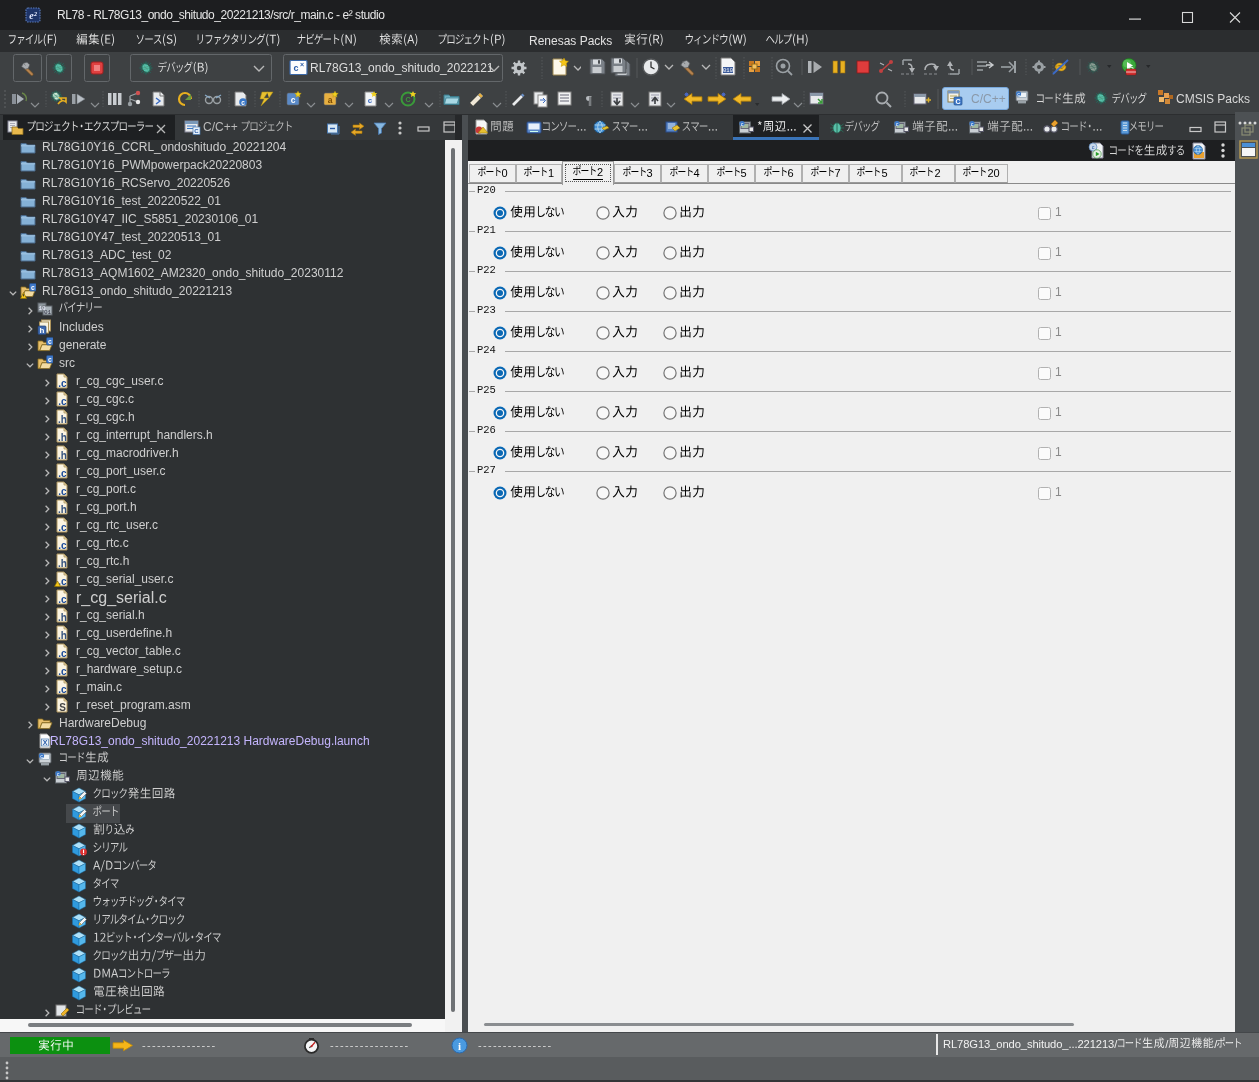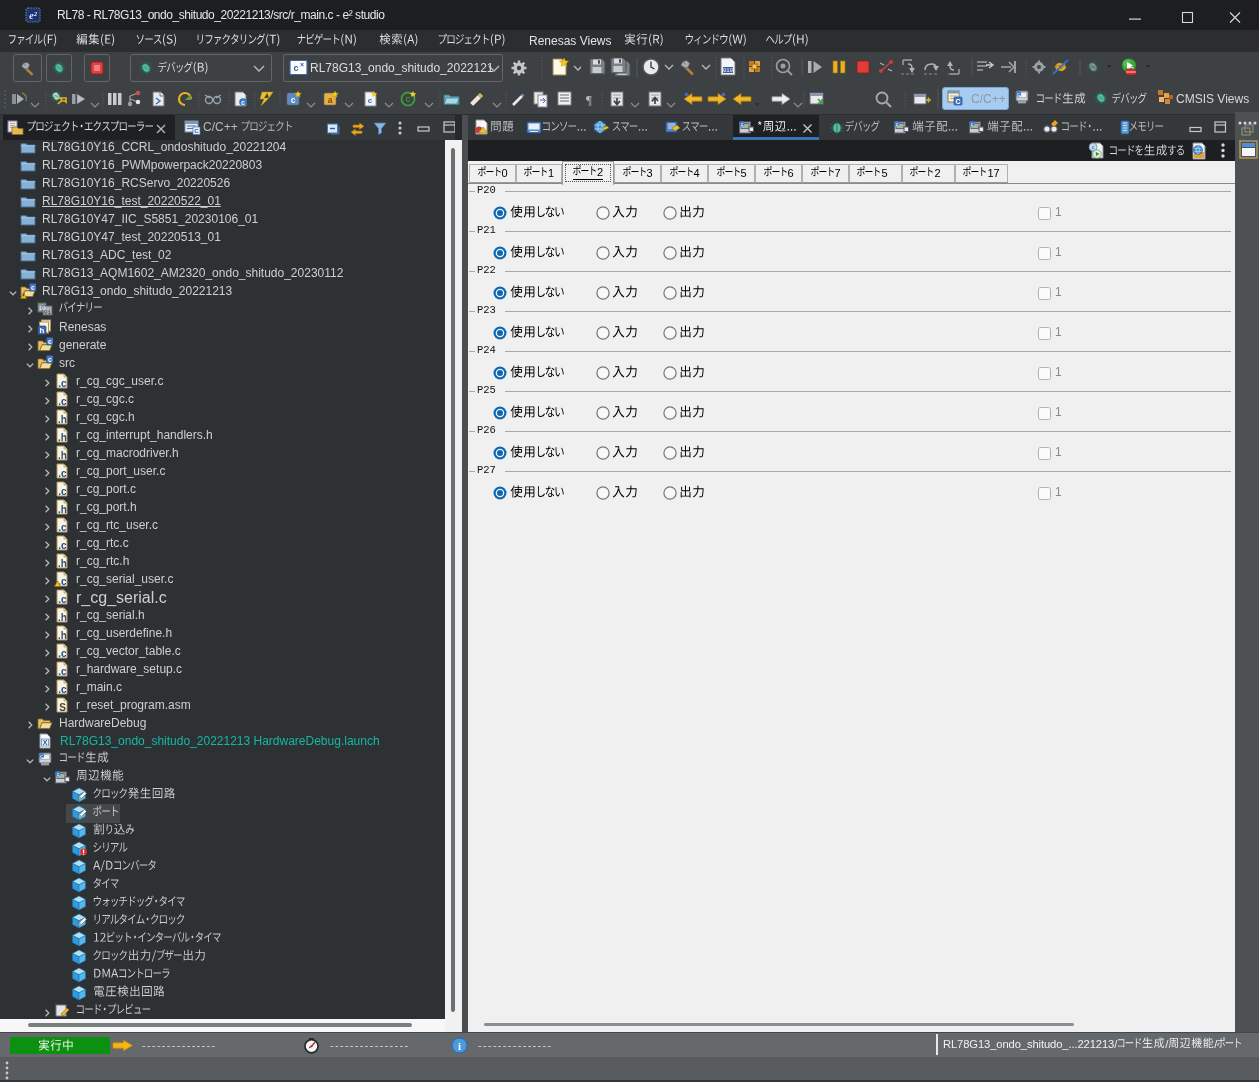--- a/index.html
+++ b/index.html
@@ -99,21 +99,21 @@
       <use href="#g0029" transform="matrix(0.0120,0,0,-0.0120,57.8,10.6)"></use>
     </svg></div>
 <div style="position:absolute;left:766px;top:33px;line-height:0;"><svg class="jp" width="43" height="16" viewBox="0 0 43 16" style="fill:#e2e2e2">
       <use href="#g30D8" transform="matrix(0.0096,0,0,-0.0120,-0.5,10.6)"></use>
       <use href="#g30EB" transform="matrix(0.0096,0,0,-0.0120,8.2,10.6)"></use>
       <use href="#g30D7" transform="matrix(0.0096,0,0,-0.0120,16.8,10.6)"></use>
       <use href="#g0028" transform="matrix(0.0120,0,0,-0.0120,25.9,10.6)"></use>
       <use href="#g0048" transform="matrix(0.0120,0,0,-0.0120,30.0,10.6)"></use>
       <use href="#g0029" transform="matrix(0.0120,0,0,-0.0120,38.7,10.6)"></use>
     </svg></div>
-<div style="position:absolute;left:529px;top:34px;font-size:12px;color:#e2e2e2;white-space:nowrap;line-height:15px;">Renesas Views</div>
+<div style="position:absolute;left:529px;top:34px;font-size:12px;color:#e2e2e2;white-space:nowrap;line-height:15px;">Renesas Packs</div>
 <div style="position:absolute;left:0px;top:52px;width:1259px;height:63px;background:#3e4143;border-bottom:1px solid #2c2e30;"></div>
 <div style="position:absolute;left:13px;top:54px;width:29px;height:28px;"><svg width="29" height="28" viewBox="0 0 29 28">
       <rect x="0.5" y="0.5" width="28" height="27" rx="2" style="fill:none;stroke:#63676a;stroke-width:1"></rect>
       <g transform="translate(6,6) scale(1.0)">
         <path d="M7.5 7 L13.8 13.3 a1.3 1.3 0 0 1 -1.9 1.9 L5.6 8.9 z" fill="#b5824f" stroke="#6a4a20" stroke-width=".6"></path>
         <path d="M2.5 6.5 L4.5 3.2 L8 2.2 L10.8 4.8 L9.2 8.6 L6.2 9.2 z" fill="#a8abae" stroke="#54575a" stroke-width=".7"></path>
         <path d="M4.5 3.2 L6.5 5.5" stroke="#6a6d70" stroke-width=".7" fill="none"></path>
       </g>
     </svg></div>
 <div style="position:absolute;left:46px;top:54px;width:26px;height:28px;"><svg width="26" height="28" viewBox="0 0 26 28">
@@ -574,21 +574,21 @@
       <use href="#g30C3" transform="matrix(0.0096,0,0,-0.0120,16.8,10.6)"></use>
       <use href="#g30B0" transform="matrix(0.0096,0,0,-0.0120,25.4,10.6)"></use>
     </svg></div>
 <div style="position:absolute;left:1157px;top:89px;width:18px;height:18px;"><svg width="18" height="18" viewBox="0 0 18 18">
       <rect x="1" y="1" width="5" height="5" fill="#c87828"></rect>
       <rect x="7" y="4" width="5" height="5" fill="#e8a050"></rect>
       <rect x="2" y="8" width="5" height="5" fill="#f0b868"></rect>
       <rect x="8" y="10" width="5" height="5" fill="#d08838"></rect>
       <rect x="12" y="6" width="4" height="4" fill="#b06820"></rect>
     </svg></div>
-<div style="position:absolute;left:1176px;top:92px;font-size:12px;color:#d8d8d8;white-space:nowrap;line-height:15px;">CMSIS Views</div>
+<div style="position:absolute;left:1176px;top:92px;font-size:12px;color:#d8d8d8;white-space:nowrap;line-height:15px;">CMSIS Packs</div>
 <div style="position:absolute;left:0px;top:115px;width:462px;height:25px;background:#35383a;"></div>
 <div style="position:absolute;left:3px;top:115px;width:172px;height:25px;background:#1e2022;"></div>
 <div style="position:absolute;left:7px;top:119px;width:18px;height:18px;"><svg width="18" height="18" viewBox="0 0 18 18">
       <rect x="1" y="2" width="9" height="11" fill="#e8eaec" stroke="#889"></rect>
       <path d="M3 4.5 h5 M3 6.5 h5 M3 8.5 h4" stroke="#99a" stroke-width=".8"></path>
       <path d="M5 8 h5 l1.5 1.5 H16 v6 H5 z" fill="#e8b84c" stroke="#8a6d20" stroke-width=".8"></path>
     </svg></div>
 <div style="position:absolute;left:27px;top:120px;line-height:0;"><svg class="jp" width="126" height="16" viewBox="0 0 126 16" style="fill:#e0e0e0">
       <use href="#g30D7" transform="matrix(0.0096,0,0,-0.0120,-0.5,10.6)"></use>
       <use href="#g30ED" transform="matrix(0.0096,0,0,-0.0120,8.2,10.6)"></use>
@@ -662,21 +662,21 @@
 <div style="position:absolute;left:42px;top:158px;font-size:12px;color:#cfcfcf;white-space:nowrap;line-height:15px;">RL78G10Y16_PWMpowerpack20220803</div>
 <div style="position:absolute;left:20px;top:175px;width:16px;height:16px;"><svg width="16" height="16" viewBox="0 0 16 16">
       <path d="M1 4.5 h5 l1.5 1.5 H15 v8 H1 z" fill="#85b1d6" stroke="#49688a" stroke-width="1"></path>
       <path d="M1 6.8 H15" stroke="#9fc3e2" stroke-width="1.2"></path>
     </svg></div>
 <div style="position:absolute;left:42px;top:176px;font-size:12px;color:#cfcfcf;white-space:nowrap;line-height:15px;">RL78G10Y16_RCServo_20220526</div>
 <div style="position:absolute;left:20px;top:193px;width:16px;height:16px;"><svg width="16" height="16" viewBox="0 0 16 16">
       <path d="M1 4.5 h5 l1.5 1.5 H15 v8 H1 z" fill="#85b1d6" stroke="#49688a" stroke-width="1"></path>
       <path d="M1 6.8 H15" stroke="#9fc3e2" stroke-width="1.2"></path>
     </svg></div>
-<div style="position:absolute;left:42px;top:194px;font-size:12px;color:#cfcfcf;white-space:nowrap;line-height:15px;text-decoration:underline;">RL78G10Y16_test_20220522_01</div>
+<div style="position:absolute;left:42px;top:194px;font-size:12px;color:#cfcfcf;white-space:nowrap;line-height:15px;">RL78G10Y16_test_20220522_01</div>
 <div style="position:absolute;left:20px;top:211px;width:16px;height:16px;"><svg width="16" height="16" viewBox="0 0 16 16">
       <path d="M1 4.5 h5 l1.5 1.5 H15 v8 H1 z" fill="#85b1d6" stroke="#49688a" stroke-width="1"></path>
       <path d="M1 6.8 H15" stroke="#9fc3e2" stroke-width="1.2"></path>
     </svg></div>
 <div style="position:absolute;left:42px;top:212px;font-size:12px;color:#cfcfcf;white-space:nowrap;line-height:15px;">RL78G10Y47_IIC_S5851_20230106_01</div>
 <div style="position:absolute;left:20px;top:229px;width:16px;height:16px;"><svg width="16" height="16" viewBox="0 0 16 16">
       <path d="M1 4.5 h5 l1.5 1.5 H15 v8 H1 z" fill="#85b1d6" stroke="#49688a" stroke-width="1"></path>
       <path d="M1 6.8 H15" stroke="#9fc3e2" stroke-width="1.2"></path>
     </svg></div>
 <div style="position:absolute;left:42px;top:230px;font-size:12px;color:#cfcfcf;white-space:nowrap;line-height:15px;">RL78G10Y47_test_20220513_01</div>
@@ -720,21 +720,21 @@
     </svg></div>
 <div style="position:absolute;left:24px;top:321px;width:12px;height:12px;"><svg width="12" height="12" viewBox="0 0 12 12">
       <path d="M4.6 2.8 L7.8 6 L4.6 9.2" stroke="#b8b8b8" stroke-width="1.3" fill="none"></path>
     </svg></div>
 <div style="position:absolute;left:37px;top:319px;width:16px;height:16px;"><svg width="16" height="16" viewBox="0 0 16 16">
       <rect x="4.5" y="1" width="9" height="11" fill="#f5edd4" stroke="#ad945c"></rect>
       <rect x="2.5" y="3" width="9" height="11" fill="#faf4e0" stroke="#ad945c"></rect>
       <rect x="1" y="7" width="8" height="8.5" rx="1" fill="#3f6ab0" stroke="#24406e" stroke-width=".7"></rect>
       <text x="5" y="14" font-size="8" font-weight="bold" fill="#fff" text-anchor="middle" font-family="Liberation Sans">h</text>
     </svg></div>
-<div style="position:absolute;left:59px;top:320px;font-size:12px;color:#cfcfcf;white-space:nowrap;line-height:15px;">Renesas</div>
+<div style="position:absolute;left:59px;top:320px;font-size:12px;color:#cfcfcf;white-space:nowrap;line-height:15px;">Includes</div>
 <div style="position:absolute;left:24px;top:339px;width:12px;height:12px;"><svg width="12" height="12" viewBox="0 0 12 12">
       <path d="M4.6 2.8 L7.8 6 L4.6 9.2" stroke="#b8b8b8" stroke-width="1.3" fill="none"></path>
     </svg></div>
 <div style="position:absolute;left:37px;top:337px;width:16px;height:16px;"><svg width="16" height="16" viewBox="0 0 16 16">
       <path d="M1 4 h4.5 l1.2 1.4 H13 v2.2 H5 l-2.2 6 H1 z" fill="#e8c06c" stroke="#8a6d20" stroke-width=".8"></path>
       <path d="M5 7.8 h10 l-2.4 5.8 H2.8 z" fill="#f3dca2" stroke="#8a6d20" stroke-width=".8"></path>
       <rect x="9.5" y="0.5" width="7" height="7.5" rx="1.2" fill="#3f78c8" stroke="#28508a" stroke-width=".7"></rect>
       <text x="13" y="6.8" font-size="6.8" font-weight="bold" fill="#fff" text-anchor="middle" font-family="Liberation Sans">c</text>
     </svg></div>
 <div style="position:absolute;left:59px;top:338px;font-size:12px;color:#cfcfcf;white-space:nowrap;line-height:15px;">generate</div>
@@ -926,21 +926,21 @@
 <div style="position:absolute;left:37px;top:715px;width:16px;height:16px;"><svg width="16" height="16" viewBox="0 0 16 16">
       <path d="M1 4 h4.5 l1.2 1.4 H13 v2.2 H5 l-2.2 6 H1 z" fill="#e8c06c" stroke="#8a6d20" stroke-width=".8"></path>
       <path d="M5 7.8 h10 l-2.4 5.8 H2.8 z" fill="#f3dca2" stroke="#8a6d20" stroke-width=".8"></path>
     </svg></div>
 <div style="position:absolute;left:59px;top:716px;font-size:12px;color:#cfcfcf;white-space:nowrap;line-height:15px;">HardwareDebug</div>
 <div style="position:absolute;left:37px;top:733px;width:16px;height:16px;"><svg width="16" height="16" viewBox="0 0 16 16">
       <path d="M3 1 h7 l3 3 v11 H3 z" fill="#fdfdfd" stroke="#9a9a9a" stroke-width="1"></path>
       <rect x="4.5" y="6" width="7" height="7" fill="#eaf1fa" stroke="#4878b0" stroke-width=".7"></rect>
       <text x="8" y="12" font-size="7" font-weight="bold" fill="#2a5ca8" text-anchor="middle" font-family="Liberation Sans">X</text>
     </svg></div>
-<div style="position:absolute;left:60px;top:734px;font-size:12px;color:#14b8a6;white-space:nowrap;line-height:15px;">RL78G13_ondo_shitudo_20221213 HardwareDebug.launch</div>
+<div style="position:absolute;left:50px;top:734px;font-size:12px;color:#c4b5fd;white-space:nowrap;line-height:15px;">RL78G13_ondo_shitudo_20221213 HardwareDebug.launch</div>
 <div style="position:absolute;left:24px;top:753px;width:12px;height:12px;"><svg width="12" height="12" viewBox="0 0 12 12">
       <path d="M2.8 4.6 L6 7.8 L9.2 4.6" stroke="#b8b8b8" stroke-width="1.3" fill="none"></path>
     </svg></div>
 <div style="position:absolute;left:37px;top:751px;width:16px;height:16px;"><svg width="16" height="16" viewBox="0 0 16 16">
       <rect x="2" y="2" width="12" height="10" rx="1" fill="#cdd3d8" stroke="#5b6166"></rect>
       <rect x="3.5" y="3.5" width="9" height="5" fill="#eef3f7" stroke="#8899aa" stroke-width=".6"></rect>
       <circle cx="4.5" cy="4.8" r="2.6" fill="#3a78c8"></circle>
       <text x="4.5" y="7" font-size="5.5" fill="#fff" text-anchor="middle" font-family="Liberation Sans">c</text>
       <rect x="4" y="12" width="8" height="2.4" fill="#9aa2a8"></rect>
     </svg></div>
@@ -1408,21 +1408,21 @@
 <div style="position:absolute;left:910.42px;top:166px;line-height:0;white-space:nowrap;z-index:5;"><svg class="jp" width="24" height="14" viewBox="0 0 24 14" style="fill:#000">
       <use href="#g30DD" transform="matrix(0.0088,0,0,-0.0110,-0.4,9.7)"></use>
       <use href="#g30FC" transform="matrix(0.0088,0,0,-0.0110,7.5,9.7)"></use>
       <use href="#g30C8" transform="matrix(0.0088,0,0,-0.0110,15.4,9.7)"></use>
     </svg><span style="font-family:'Liberation Sans';font-size:11px;color:#000;vertical-align:top;line-height:14px;">2</span></div>
 <div style="position:absolute;left:955px;top:164px;width:53px;height:19px;background:#f0f0f0;border:1px solid #b0b0b0;border-bottom:1px solid #9a9a9a;"></div>
 <div style="position:absolute;left:963.42px;top:166px;line-height:0;white-space:nowrap;z-index:5;"><svg class="jp" width="24" height="14" viewBox="0 0 24 14" style="fill:#000">
       <use href="#g30DD" transform="matrix(0.0088,0,0,-0.0110,-0.4,9.7)"></use>
       <use href="#g30FC" transform="matrix(0.0088,0,0,-0.0110,7.5,9.7)"></use>
       <use href="#g30C8" transform="matrix(0.0088,0,0,-0.0110,15.4,9.7)"></use>
-    </svg><span style="font-family:'Liberation Sans';font-size:11px;color:#000;vertical-align:top;line-height:14px;">17</span></div>
+    </svg><span style="font-family:'Liberation Sans';font-size:11px;color:#000;vertical-align:top;line-height:14px;">20</span></div>
 <div style="position:absolute;left:468px;top:183px;width:767px;height:1px;background:#8a8a8a;z-index:2;"></div>
 <div style="position:absolute;left:469px;top:191px;width:6px;height:1px;background:#a8a8a8;"></div>
 <div style="position:absolute;left:477px;top:184px;font-size:10.5px;color:#111;white-space:nowrap;line-height:13.5px;font-family:'Liberation Mono','Liberation Sans';">P20</div>
 <div style="position:absolute;left:505px;top:191px;width:726px;height:1px;background:#a8a8a8;"></div>
 <div style="position:absolute;left:493px;top:206px;width:14px;height:14px;"><svg width="14" height="14" viewBox="0 0 14 14">
       <circle cx="7" cy="7" r="6.5" fill="#0a68b4"></circle>
       <circle cx="7" cy="7" r="4.3" fill="#f6f6f6"></circle>
       <circle cx="7" cy="7" r="3.0" fill="#0a68b4"></circle>
     </svg></div>
 <div style="position:absolute;left:510px;top:205px;line-height:0;"><svg class="jp" width="54" height="17" viewBox="0 0 54 17" style="fill:#000000">

